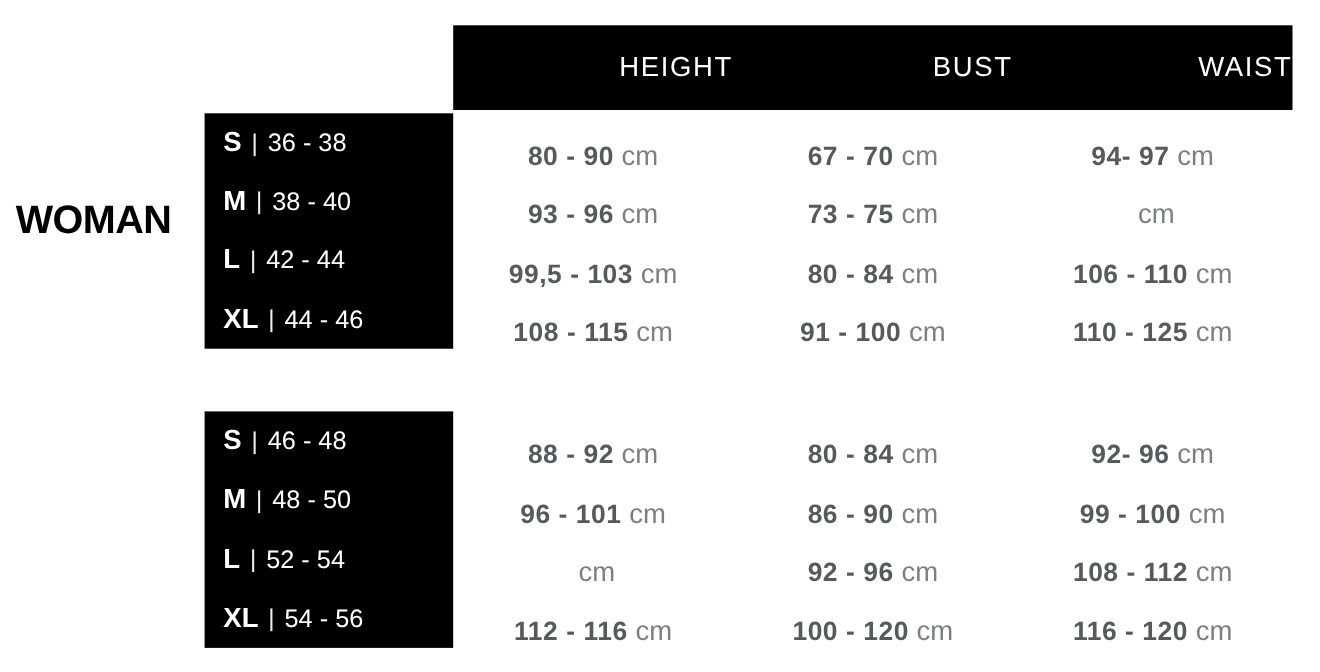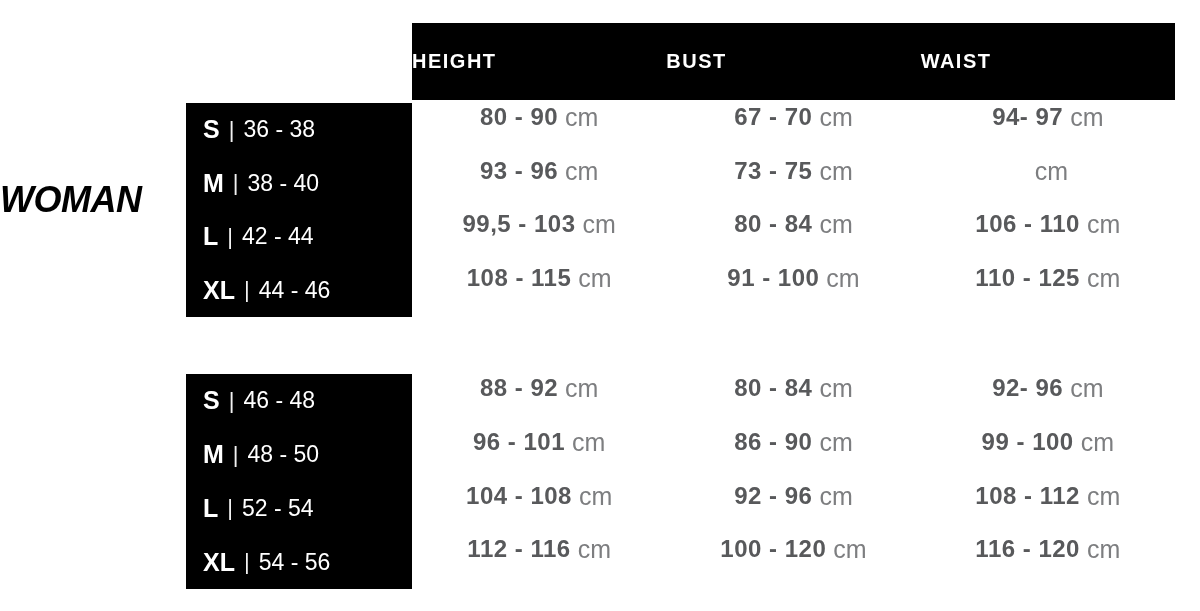--- a/index.html
+++ b/index.html
@@ -7,47 +7,47 @@
     --header-text:#ffffff; --size-text:#ffffff;
     --value-text:#58595b; --unit-text:#7d7e80; --gender-text:#000000;
   }
   *{box-sizing:border-box;margin:0;padding:0}
   body{background:#fff;font-family:"Liberation Sans",sans-serif}
   .sheet{position:relative;width:1200px;height:611px;background:var(--page-bg);overflow:hidden}
 
   
   .header-bar{position:absolute;left:412px;top:23px;width:763px;height:77px;
     background:var(--bar-bg);display:flex;align-items:center}
-  .hcell{flex:1;text-align:left;color:var(--header-text);font-size:20px;
-    font-weight:700;letter-spacing:1.5px}
-
-  
-  .gender{position:absolute;left:0;width:170px;text-align:left;
-    color:var(--gender-text);font-style:italic;font-weight:bold;
+  .hcell{flex:1;text-align:right;color:var(--header-text);font-size:25px;
+    font-weight:400;letter-spacing:1.5px}
+
+  
+  .gender{position:absolute;left:0;width:170px;text-align:center;
+    color:var(--gender-text);font-weight:bold;
     font-size:36px;line-height:36px;letter-spacing:-0.5px}
   .gender.woman{top:182px}
   .gender.man{top:455px}
 
   
   .size-box{position:absolute;left:186px;width:226px;background:var(--box-bg);
     display:flex;flex-direction:column}
   .size-box.woman{top:103px;height:214px}
   .size-box.man{top:374px;height:215px}
   .size-row{flex:1;display:flex;align-items:center;padding-left:17px;
     color:var(--size-text);font-size:23px}
   .size-abbr{font-weight:bold;font-size:25px}
   .size-sep{margin:0 9px;font-weight:400;font-size:22px;opacity:.95}
   .size-range{font-weight:400}
 
   
   .data-grid{position:absolute;left:412px;width:763px;display:grid;
     grid-template-columns:repeat(3,1fr);grid-template-rows:repeat(4,1fr)}
   .data-grid.woman{top:103px;height:214px}
   .data-grid.man{top:374px;height:215px}
-  .cell{display:flex;align-items:flex-start;justify-content:center}
+  .cell{display:flex;align-items:flex-end;justify-content:center}
   .val{color:var(--value-text);font-weight:bold;font-size:24px;letter-spacing:.5px}
   .unit{color:var(--unit-text);font-weight:400;font-size:25px;margin-left:7px}
 </style>
 </head>
 <body>
 
 <div class="sheet">
 
   <div class="header-bar">
     <div class="hcell">HEIGHT</div>
@@ -173,21 +173,20 @@
     </div>
     <div class="cell">
       <span class="val">86 - 90</span>
       <span class="unit">cm</span>
     </div>
     <div class="cell">
       <span class="val">99 - 100</span>
       <span class="unit">cm</span>
     </div>
     <div class="cell">
-      <span class="val">104 - 108</span>
       <span class="unit">cm</span>
     </div>
     <div class="cell">
       <span class="val">92 - 96</span>
       <span class="unit">cm</span>
     </div>
     <div class="cell">
       <span class="val">108 - 112</span>
       <span class="unit">cm</span>
     </div>

